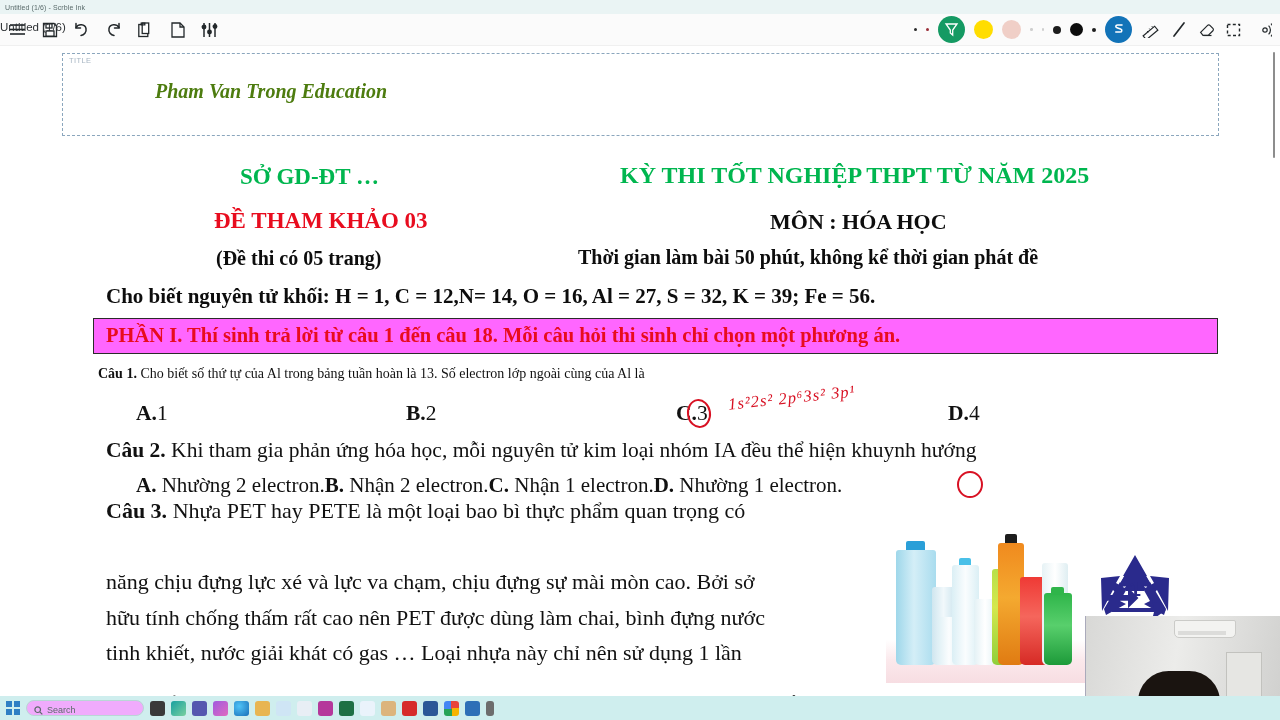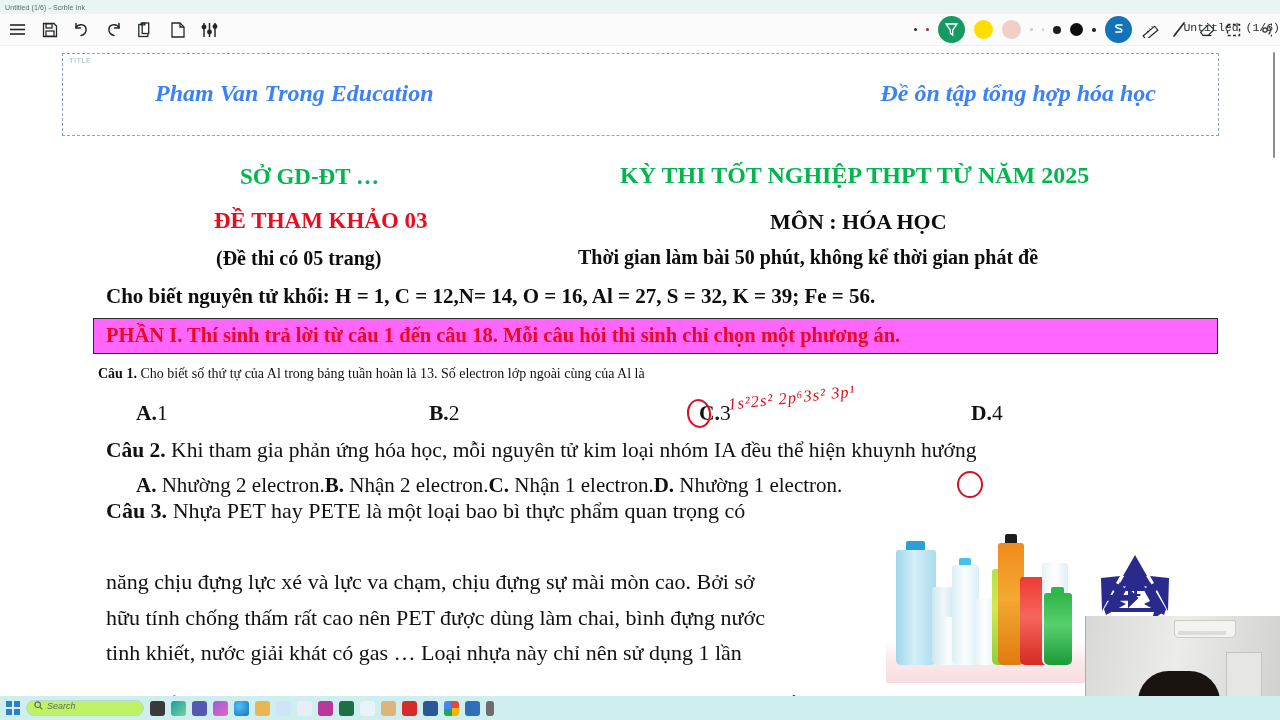--- a/index.html
+++ b/index.html
@@ -28,23 +28,22 @@
     border-bottom: 1px solid #f0f0f0;
   }
   .tb-left { display: flex; align-items: center; gap: 13px; padding-left: 8px; }
   .tb-ico {
     width: 19px; height: 19px; display: flex; align-items: center; justify-content: center;
     color: #23282b; cursor: pointer;
   }
   .tb-ico svg { display: block; }
   .tb-title {
     position: absolute; left: 0; right: 0; top: 7px;
-    text-align: right; font-size: 11.5px; color: #2d3134;
+    text-align: left; font-size: 11.5px; color: #2d3134;
     pointer-events: none;
-    font-family: Liberation Mono, monospace;
   }
   .tb-right {
     margin-left: auto; display: flex; align-items: center; gap: 9px; padding-right: 8px;
   }
   .dot { border-radius: 50%; flex: 0 0 auto; }
   .d-tiny { width: 3px;  height: 3px;  background: #2a2a2a; }
   .d-tiny-r { width: 3px; height: 3px; background: #9b2f3a; }
   .d-tiny-g { width: 2.5px; height: 2.5px; background: #cfcfcf; }
   .d-sm   { width: 8px;  height: 8px;  background: #1d1d1d; }
   .d-md   { width: 13px; height: 13px; background: #0d0d0d; }
@@ -80,21 +79,21 @@
     border: 1px dashed #8ba6bd;
   }
   .title-tag {
     position: absolute; left: 6px; top: 2px;
     font-size: 7.5px; color: #a8b6c3; letter-spacing: .4px;
   }
   .title-left, .title-right {
     position: absolute; top: 26px;
     font-family: "Liberation Serif", serif;
     font-weight: bold; font-style: italic;
-    color: #3b82f6; font-size: 24px; white-space: nowrap;
+    color: #4d7c0f; font-size: 20px; white-space: nowrap;
   }
   .title-left  { left: 92px; }
   .title-right { right: 62px; }
 
   
   .doc { position: absolute; left: 0; top: 0; width: 1280px; }
   .srv { font-family: "Liberation Serif", serif; }
 
   .row { position: absolute; white-space: nowrap; }
 
@@ -122,21 +121,21 @@
 
   .q { position: absolute; font-family: "Liberation Serif", serif; color: #111; }
   .qnum { font-weight: bold; }
 
   .q1      { left: 98px; top: 320px; font-size: 14px; }
   .q1opts  { left: 136px; top: 355px; font-size: 21.5px; width: 1090px; }
   .q2      { left: 106px; top: 392px; font-size: 21.5px; }
   .q2opts  { left: 136px; top: 427px; font-size: 21px;  width: 1090px; }
   .q3      { left: 106px; top: 447px; font-size: 22px; line-height: 35.5px; width: 790px; }
   .q1opts span.o { display: inline-block; }
-  .o1 { width: 270px; } .o2 { width: 270px; margin-left: 23px; } .o3 { width: 272px; }
+  .o1 { width: 270px; } .o2 { width: 270px; } .o3 { width: 272px; }
 
   .circ-c {
     position: absolute; left: 687px; top: 353px;
     width: 24px; height: 29px; border: 2.2px solid #d81123;
     border-radius: 50%; transform: rotate(-8deg);
   }
   .circ-d {
     position: absolute; left: 957px; top: 425px;
     width: 26px; height: 27px; border: 2.2px solid #d81123;
     border-radius: 50%;
@@ -191,23 +190,23 @@
   
   .taskbar {
     position: absolute; left: 0; bottom: 0; width: 1280px; height: 24px;
     background: #cfeeee;
     display: flex; align-items: center; gap: 6px; padding-left: 6px;
   }
   .tb-start { width: 14px; height: 14px; display: grid;
     grid-template-columns: 6px 6px; grid-template-rows: 6px 6px; gap: 2px; }
   .tb-start i { background: #2f7fc4; display: block; }
   .tb-search {
-    width: 118px; height: 16px; background: #bef264; border: 1px solid #b9d6d6;
-    border-radius: 9px; display: flex; align-items: flex-start; gap: 4px; padding-left: 7px;
-    font-size: 9px; color: #5c6a6a; font-style: italic;
+    width: 118px; height: 16px; background: #f0abfc; border: 1px solid #b9d6d6;
+    border-radius: 9px; display: flex; align-items: flex-end; gap: 4px; padding-left: 7px;
+    font-size: 9px; color: #5c6a6a;
   }
   .ti { width: 15px; height: 15px; border-radius: 3px; flex: 0 0 auto; }
 </style>
 </head>
 <body>
 
 <div id="app">
 
   <div class="winbar">
     <span>Untitled (1/6)  -  Scrble Ink</span>
@@ -328,21 +327,20 @@
 
   <div class="canvas">
 
     <div class="scroll-track">
       <div class="scroll-thumb"></div>
     </div>
 
     <div class="title-box">
       <span class="title-tag">TITLE</span>
       <span class="title-left">Pham Van Trong Education</span>
-      <span class="title-right">Đề ôn tập tổng hợp hóa học</span>
     </div>
 
     <div class="doc">
 
       <div class="row srv h-sogd green">SỞ GD-ĐT …</div>
       <div class="row srv h-ky green">KỲ THI TỐT NGHIỆP THPT TỪ NĂM 2025</div>
       <div class="row srv h-de red">ĐỀ THAM KHẢO 03</div>
       <div class="row srv h-mon black">MÔN : HÓA HỌC</div>
       <div class="row srv h-trang black">(Đề thi có 05 trang)</div>
       <div class="row srv h-time black">Thời gian làm bài 50 phút, không kể thời gian phát đề</div>

